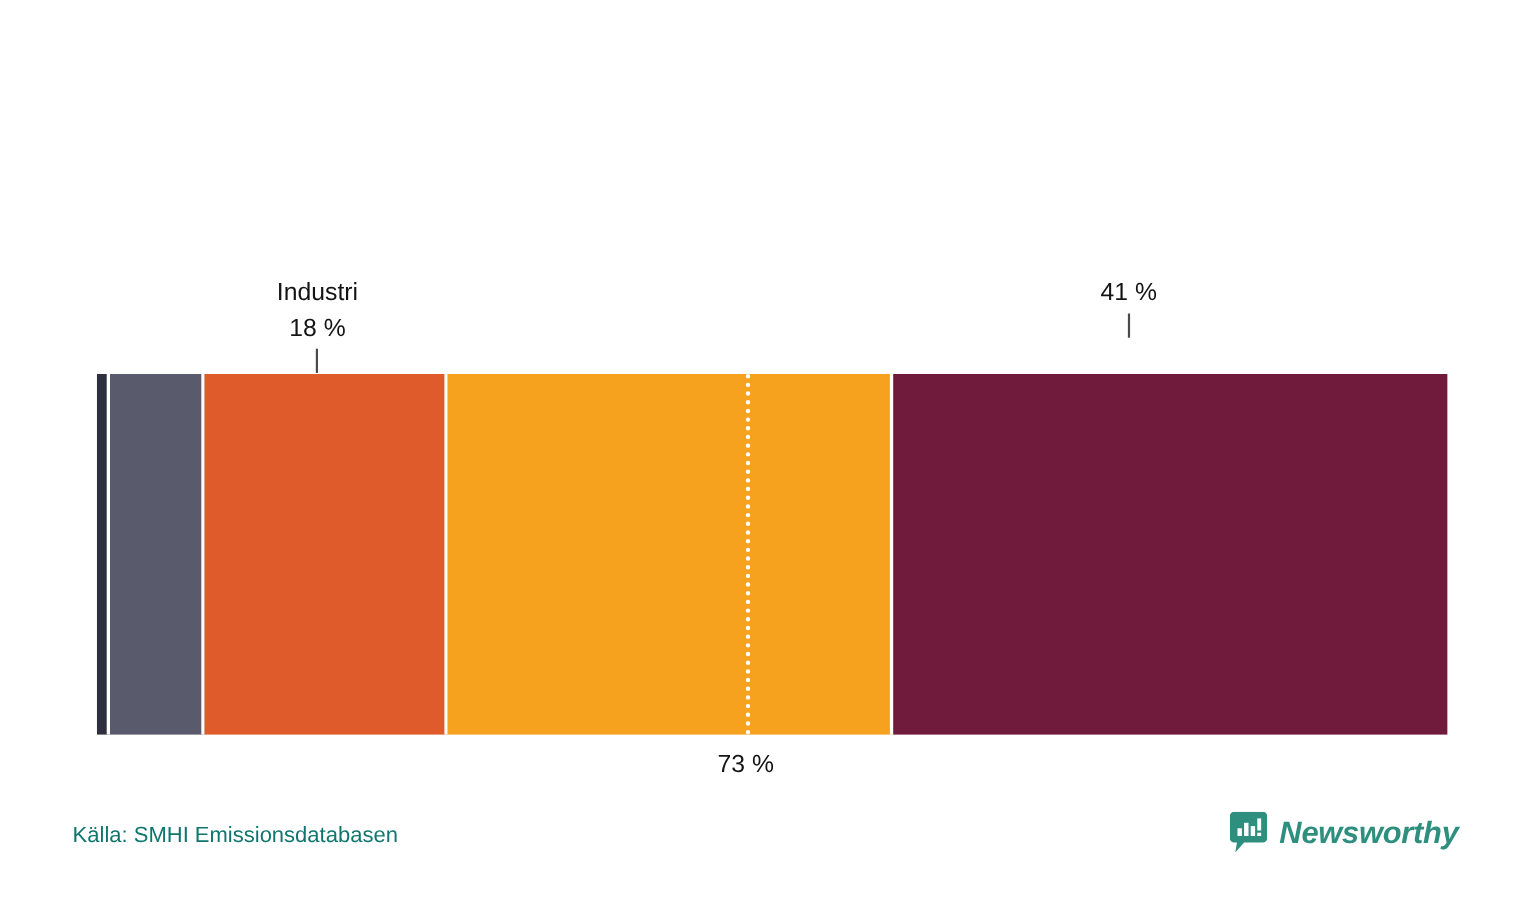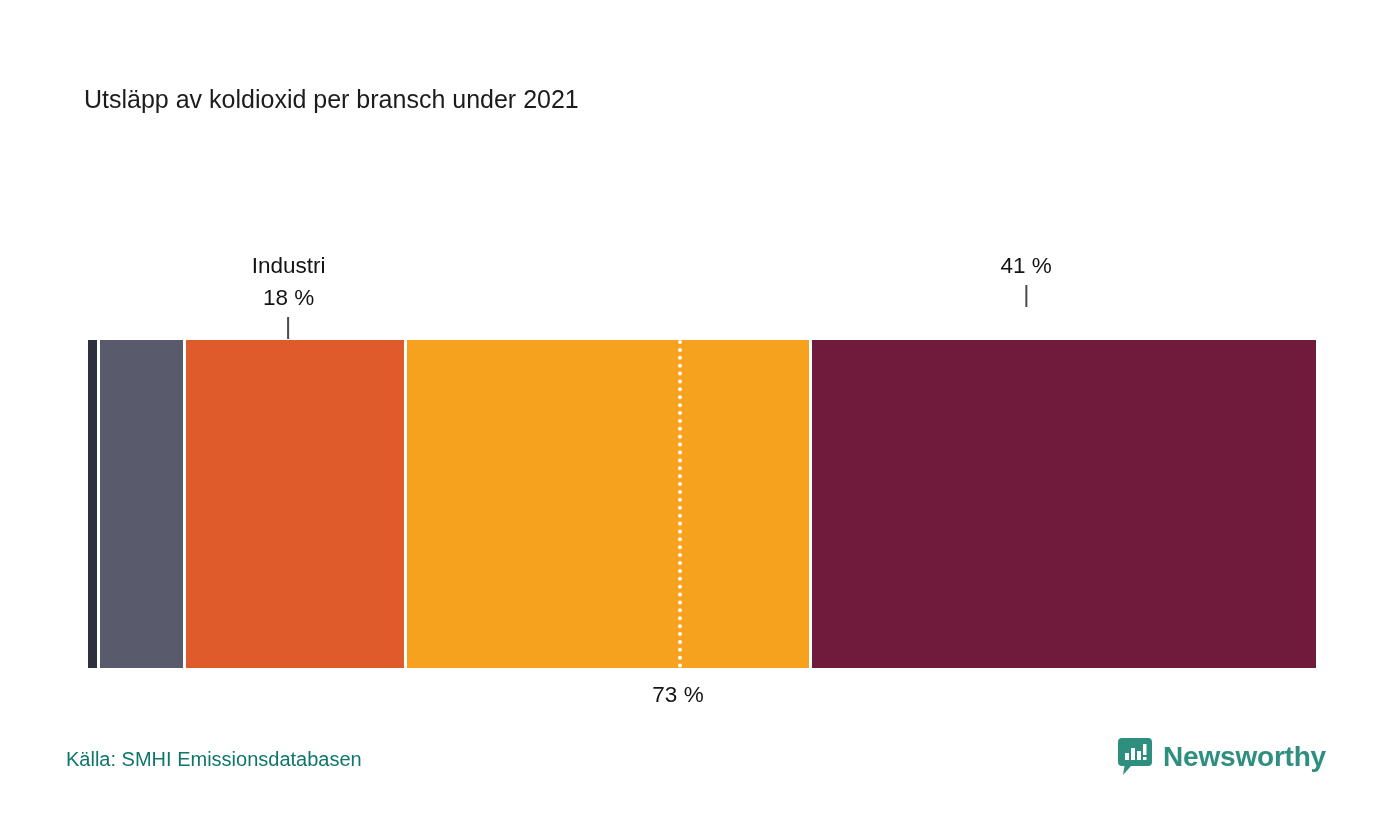--- a/index.html
+++ b/index.html
@@ -122,39 +122,39 @@
     white-space: nowrap;
   }
   .logo {
     position: absolute;
     right: 74px;
     top: 738px;
     display: flex;
     flex-direction: row;
     align-items: center;
     gap: 11px;
+    font-style: italic;
   }
   .logo-mark {
     width: 34px;
     height: 37px;
     display: block;
   }
   .logo-text {
     font-size: 28px;
     font-weight: bold;
     color: #2f8f7f;
     letter-spacing: -0.2px;
     line-height: 1;
   }
 </style>
 </head>
 <body>
 
 <div class="header">
-  <p class="chart-subtitle">Utsläpp av koldioxid per bransch under 2021</p>
 </div>
 
 <div class="plot">
 
   <div class="seg-label" id="seg-label-0" style="left: 17%;">
     <span class="lbl-name">Industri</span>
     <span class="lbl-value">18 %</span>
     <span class="lbl-tick"></span>
   </div>
 

